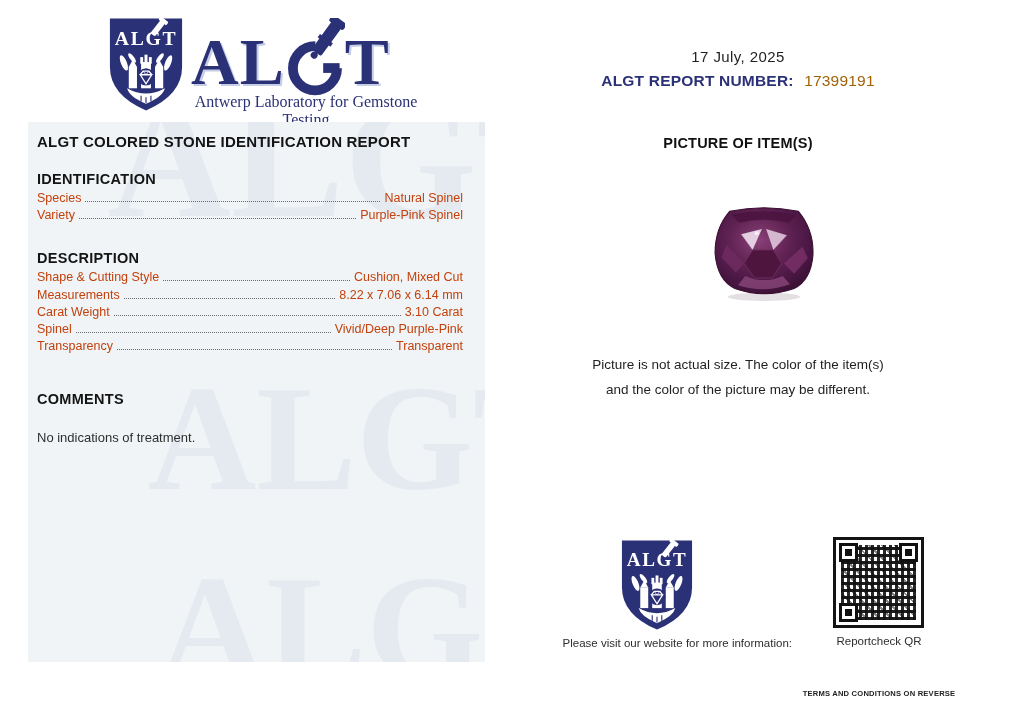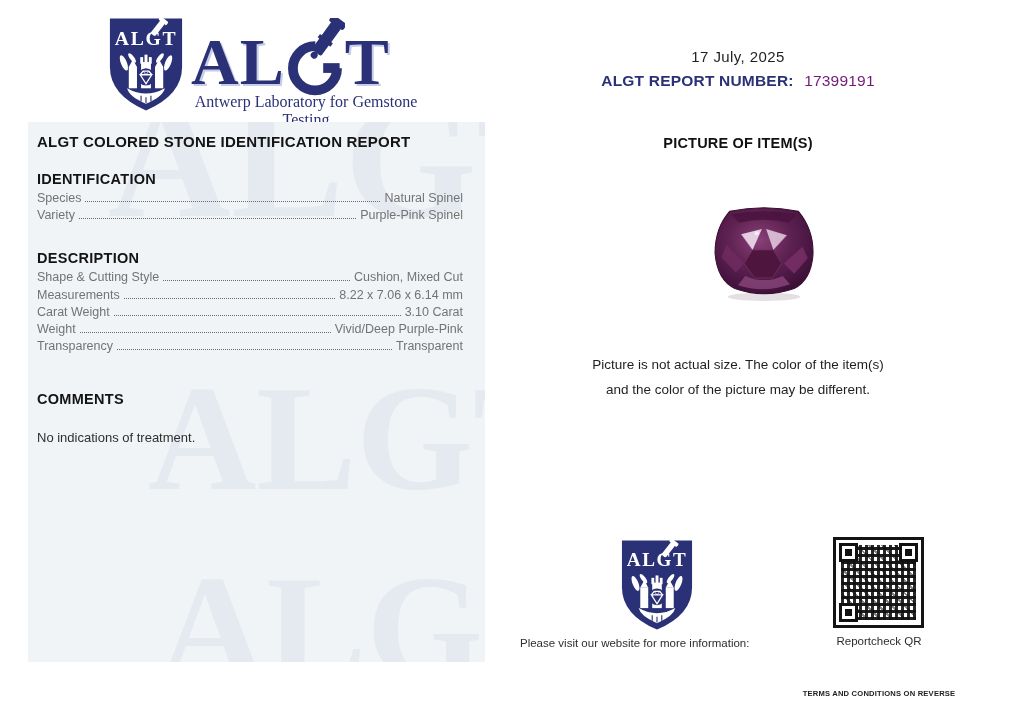--- a/index.html
+++ b/index.html
@@ -28,62 +28,62 @@
     position:absolute; left:186px; top:93px; width:240px;
     font-family:Liberation Serif, serif;
     font-size:16px; color:#2b3176; text-align:center;
   }
 
   
   .header-right { position:absolute; left:508px; top:48px; width:460px; text-align:center; }
   .date-line { font-size:15px; color:#1f1f1f; letter-spacing:0.4px; }
   .report-line { margin-top:7px; font-size:15.5px; letter-spacing:0.2px; }
   .report-label { font-weight:bold; color:#2b3176; }
-  .report-number { color:#701a75; margin-left:6px; }
+  .report-number { color:#a16207; margin-left:6px; }
 
   
   .report-panel {
     position:absolute; left:28px; top:122px; width:457px; height:540px;
     background:#f1f4f6; overflow:hidden;
   }
   .wm {
     position:absolute; font-family:"Liberation Serif", serif; font-weight:bold;
     color:rgba(70,110,180,0.07); white-space:nowrap; pointer-events:none;
   }
   .wm1 { font-size:170px; left:80px; top:-60px; }
   .wm2 { font-size:150px; left:120px; top:230px; }
   .wm3 { font-size:150px; left:130px; top:420px; }
   .panel-inner { position:relative; padding:11px 22px 0 9px; }
   .panel-title { font-size:15px; font-weight:bold; color:#141414; letter-spacing:0.2px; }
   .section-heading { font-size:14.5px; font-weight:bold; color:#141414; letter-spacing:0.3px; }
   .sec-identification { margin-top:21px; }
   .sec-description { margin-top:26px; }
   .sec-comments { margin-top:36px; }
   .rows { margin-top:3px; }
-  .row { display:flex; align-items:baseline; font-size:12.5px; line-height:17.2px; color:#737373; }
+  .row { display:flex; align-items:baseline; font-size:12.5px; line-height:17.2px; color:#c2410c; }
   .row .label { white-space:nowrap; }
   .row .dots { flex:1; border-bottom:1.5px dotted #6a6a6a; margin:0 4px 3px 4px; min-width:10px; }
   .row .value { white-space:nowrap; }
   .comment-text { margin-top:23px; font-size:13px; color:#2e2e2e; }
 
   
   .picture-heading {
     position:absolute; left:508px; top:135px; width:460px; text-align:center;
     font-size:14.5px; font-weight:bold; color:#111; letter-spacing:0.2px;
   }
   .gem-wrap { position:absolute; left:704px; top:203px; width:120px; height:100px; }
   .disclaimer {
     position:absolute; left:538px; top:352px; width:400px; text-align:center;
     font-size:13.5px; color:#1f1f1f; line-height:25px;
   }
 
   
   .footer-shield { position:absolute; left:617px; top:538px; }
   .website-block {
-    position:absolute; left:520px; top:636px; width:272px; text-align:left;
+    position:absolute; left:520px; top:636px; width:272px; text-align:right;
     font-size:11.5px; color:#2e2e2e; line-height:14px;
   }
   .qr-box {
     position:absolute; left:833px; top:537px; width:91px; height:91px;
     border:3px solid #141414; background:#fff; padding:5px;
   }
   .qr-pattern {
     position:relative; width:100%; height:100%;
     background-image:
       repeating-linear-gradient(0deg, rgba(17,17,17,0.95) 0 3px, transparent 3px 7px),
@@ -210,21 +210,21 @@
           <span class="label">Measurements</span>
           <span class="dots"></span>
           <span class="value">8.22 x 7.06 x 6.14 mm</span>
         </div>
         <div class="row">
           <span class="label">Carat Weight</span>
           <span class="dots"></span>
           <span class="value">3.10 Carat</span>
         </div>
         <div class="row">
-          <span class="label">Weight</span>
+          <span class="label">Spinel</span>
           <span class="dots"></span>
           <span class="value">Vivid/Deep Purple-Pink</span>
         </div>
         <div class="row">
           <span class="label">Transparency</span>
           <span class="dots"></span>
           <span class="value">Transparent</span>
         </div>
       </div>
     </div>

